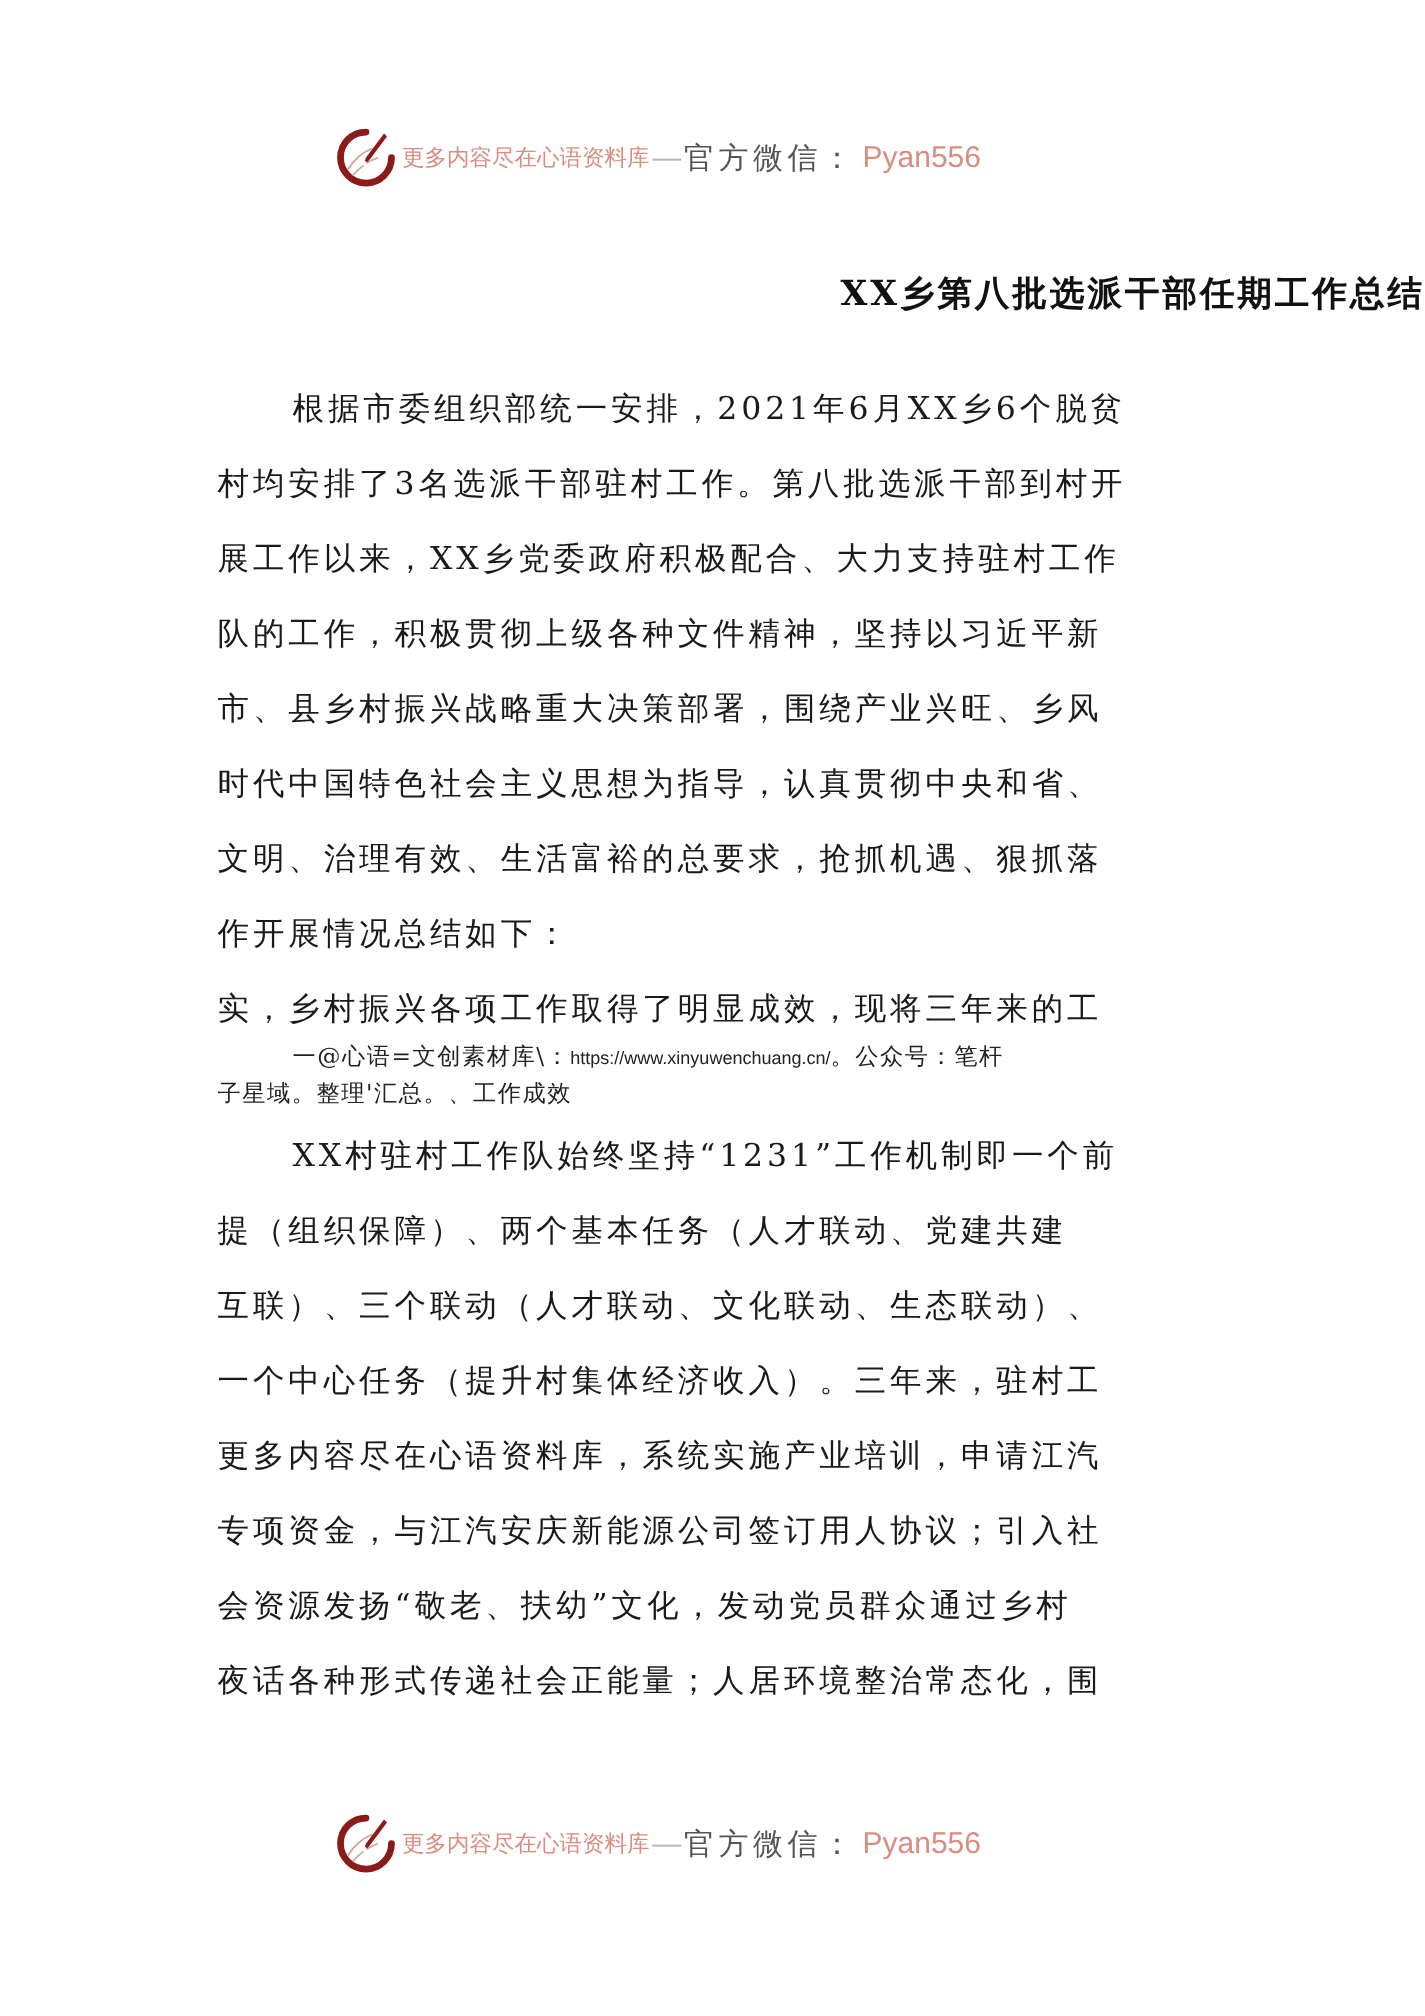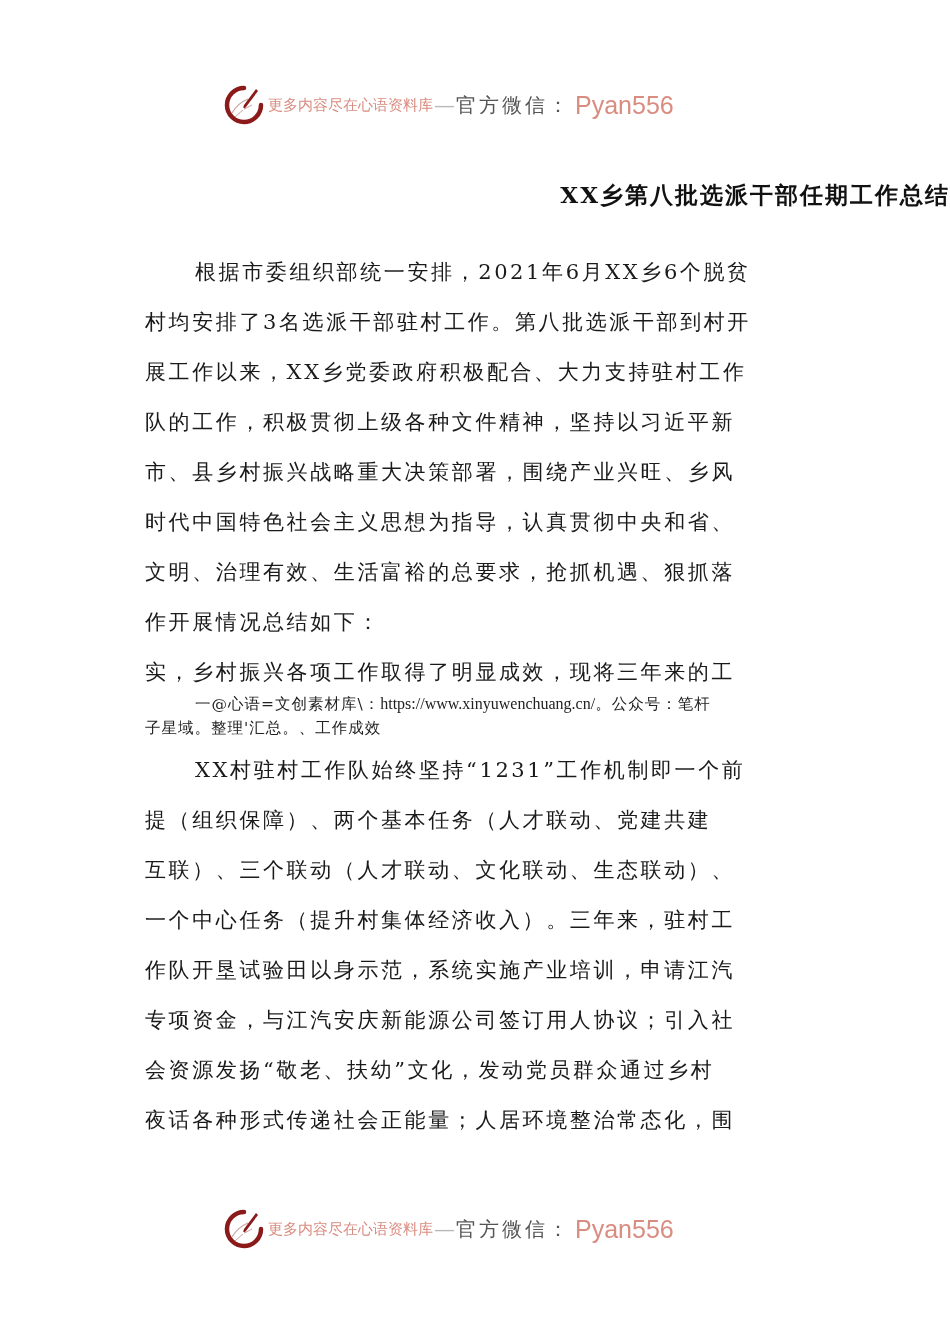--- a/index.html
+++ b/index.html
@@ -44,21 +44,21 @@
       margin: 0 1px;
     }
     .banner .wechat {
       font-family: Liberation Sans, sans-serif;
       font-size: 20px;
       color: #555555;
       letter-spacing: 3px;
     }
     .banner .handle {
       font-family: "Liberation Sans", sans-serif;
-      font-size: 25px;
+      font-size: 20px;
       color: #d98c80;
       margin-left: 4px;
     }
     .doc-title {
       position: absolute;
       top: 180px;
       left: 0;
       width: 950px;
       text-align: right;
       font-family: "DejaVu Serif", "Liberation Serif", serif;
@@ -85,23 +85,23 @@
       position: absolute;
       left: 145px;
       top: 692px;
       width: 670px;
       font-size: 15.5px;
       line-height: 24px;
       color: #222222;
       letter-spacing: 1px;
     }
     .watermark-note .url {
-      font-family: Liberation Serif, serif;
+      font-family: Liberation Sans, sans-serif;
       letter-spacing: 0;
-      font-size: 16px;
+      font-size: 12px;
     }
     .wm-line { white-space: nowrap; }
     .wm-line.indent { padding-left: 50px; }
   </style>
 </head>
 <body>
 
 <div class="banner top">
   <svg class="logo" viewBox="0 0 40 40">
     <path d="M20 3 A17 17 0 1 0 37 20" fill="none" stroke="#8b1a1a" stroke-width="4.5" stroke-linecap="round"></path>
@@ -135,21 +135,21 @@
     <span>一@心语=文创素材库\：</span><span class="url">https://www.xinyuwenchuang.cn/</span><span>。公众号：笔杆</span>
   </div>
   <div class="wm-line">子星域。整理'汇总。、工作成效</div>
 </div>
 
 <div class="body-text" style="top:745px;">
   <div class="line indent">XX村驻村工作队始终坚持“1231”工作机制即一个前</div>
   <div class="line">提（组织保障）、两个基本任务（人才联动、党建共建</div>
   <div class="line">互联）、三个联动（人才联动、文化联动、生态联动）、</div>
   <div class="line">一个中心任务（提升村集体经济收入）。三年来，驻村工</div>
-  <div class="line">作队开垦试验田以身示范，系统实施产业培训，申请江汽</div>
+  <div class="line">更多内容尽在心语资料库，系统实施产业培训，申请江汽</div>
   <div class="line">专项资金，与江汽安庆新能源公司签订用人协议；引入社</div>
   <div class="line">会资源发扬“敬老、扶幼”文化，发动党员群众通过乡村</div>
   <div class="line">夜话各种形式传递社会正能量；人居环境整治常态化，围</div>
 </div>
 
 <div class="banner bottom">
   <svg class="logo" viewBox="0 0 40 40">
     <path d="M20 3 A17 17 0 1 0 37 20" fill="none" stroke="#8b1a1a" stroke-width="4.5" stroke-linecap="round"></path>
     <path d="M8 28 Q14 18 24 14" fill="none" stroke="#c9a49e" stroke-width="1.2"></path>
     <path d="M11 32 Q18 24 28 20" fill="none" stroke="#c9a49e" stroke-width="1"></path>

